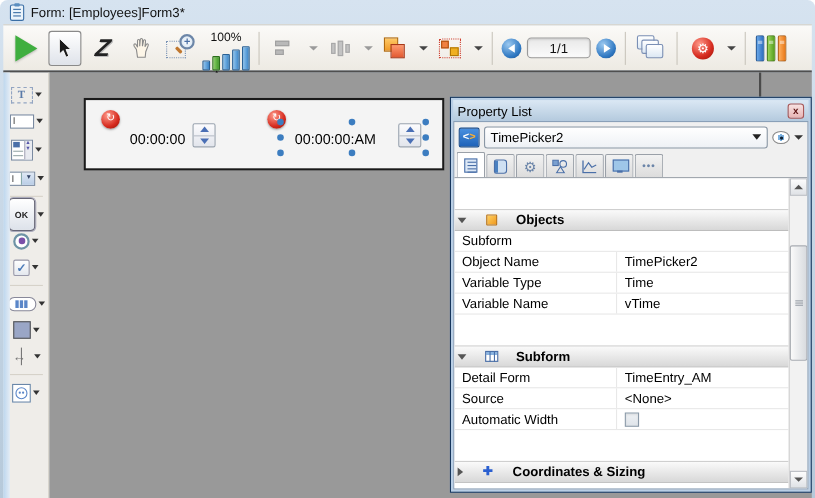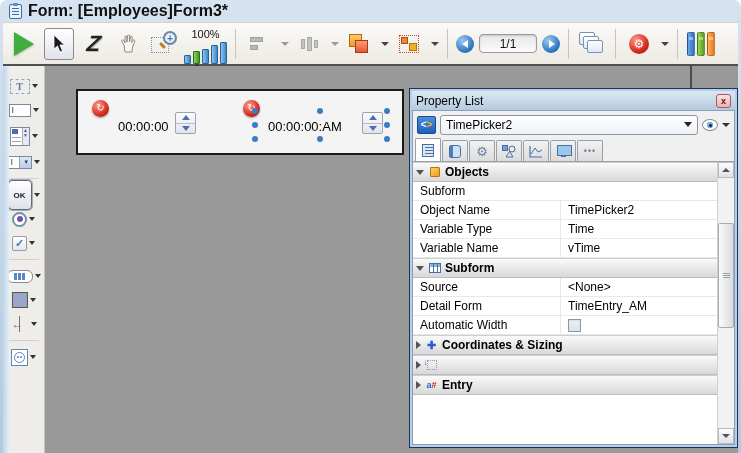--- a/index.html
+++ b/index.html
@@ -5,21 +5,21 @@
   * { margin:0; padding:0; box-sizing:border-box; }
   html,body { width:741px; height:453px; overflow:hidden; font-family:"Liberation Sans", sans-serif; background:#fff; }
 
   .window { width:741px; height:453px; border-radius:7px 7px 0 0; background:linear-gradient(#d6e3f0,#b6c9da); padding:0 3px; position:relative; }
 
   
   .titlebar { height:22px; display:flex; align-items:center; gap:6px; padding:0 6px; }
   .title-icon { width:13px; height:15px; background:#eaf3fb; border:1px solid #3a6ea5; border-radius:2px; position:relative; }
   .title-icon:before { content:""; position:absolute; left:2px; top:3px; width:7px; height:1px; background:#3a6ea5; box-shadow:0 3px 0 #3a6ea5, 0 6px 0 #3a6ea5; }
   .title-icon:after { content:""; position:absolute; left:3px; top:-2px; width:5px; height:3px; background:#5a8ec0; border-radius:1px; }
-  .title-text { font-size:16px; color:#111;font-weight:bold; }
+  .title-text { font-size:12px; color:#111; }
 
   
   .toolbar { height:44px; background:linear-gradient(#fbfaf8,#edeae3); border-top:1px solid #d8d4cb; border-bottom:2px solid #4f4f4f; display:flex; align-items:center; padding:0 6px; gap:5px; }
   .tsep { width:1px; height:30px; background:#c9c5bc; margin:0 3px; }
   .tbtn { height:32px; min-width:30px; display:flex; align-items:center; justify-content:center; border-radius:3px; position:relative; }
   .tbtn.sel { border:1px solid #8a8a8a; background:linear-gradient(#ffffff,#dfe3ea); }
   .ddarrow { width:0; height:0; border-left:4px solid transparent; border-right:4px solid transparent; border-top:4px solid #444; margin-left:2px; }
   .ddarrow.dim { border-top-color:#9a9a9a; }
 
   .play-tri { width:0; height:0; border-left:20px solid #3fae3f; border-top:12px solid transparent; border-bottom:12px solid transparent; filter:drop-shadow(0 1px 1px #00000040); }
@@ -138,21 +138,21 @@
   .ti-list:before { content:""; position:absolute; left:2px; top:2px; width:8px; height:1px; background:#4a6fa8; box-shadow:0 3px 0 #4a6fa8,0 6px 0 #4a6fa8,0 9px 0 #4a6fa8; }
   .ti-book { width:12px; height:13px; border:1px solid #4a6fa8; border-radius:2px 3px 3px 2px; background:linear-gradient(90deg,#4a80c0 3px,#cfe0f2 3px); }
   .ti-gear { color:#6a84a8; font-size:13px; line-height:13px; }
   .ti-dots { letter-spacing:1px; color:#6a84a8; font-size:9px; font-weight:bold; }
   .ti-mon { width:13px; height:12px; position:relative; }
   .ti-mon:before { content:""; position:absolute; left:0; top:0; width:13px; height:9px; border:1px solid #4a6fa8; background:#9ec6e8; }
   .ti-mon:after { content:""; position:absolute; left:4px; bottom:0; width:5px; height:2px; background:#4a6fa8; }
 
   .gridwrap { flex:1; display:flex; overflow:hidden; }
   .grid { flex:1; background:#fff; overflow:hidden; }
-  .sechdr { height:20px; display:flex; align-items:center; gap:4px; padding:0 3px; background:linear-gradient(#fafafa,#d8d8d8); border-top:1px solid #cfcfcf; border-bottom:1px solid #bdbdbd; font-size:12px; font-weight:bold; color:#000; }
+  .sechdr { height:20px; display:flex; align-items:center; gap:16px; padding:0 3px; background:linear-gradient(#fafafa,#d8d8d8); border-top:1px solid #cfcfcf; border-bottom:1px solid #bdbdbd; font-size:12px; font-weight:bold; color:#000;margin-top:28px; }
   .tri-open { width:0; height:0; border-left:4px solid transparent; border-right:4px solid transparent; border-top:5px solid #555; }
   .tri-closed { width:0; height:0; border-top:4px solid transparent; border-bottom:4px solid transparent; border-left:5px solid #555; }
   .sic { width:13px; height:12px; display:flex; align-items:center; justify-content:center; }
   .sic-cube { width:10px; height:10px; background:linear-gradient(135deg,#ffd060,#f09a20); border:1px solid #b87010; border-radius:1px; }
   .sic-table { width:12px; height:10px; border:1px solid #4a6fa8; background:linear-gradient(#8ab4e0 3px,#fff 3px); position:relative; }
   .sic-table:before { content:""; position:absolute; left:3px; top:0; width:1px; height:9px; background:#4a6fa8; box-shadow:4px 0 0 #4a6fa8; }
   .sic-coord { color:#2a5fd0; font-size:11px; line-height:11px; font-weight:bold; }
   .sic-resize { width:10px; height:10px; border:1px dotted #8a9ab0; position:relative; }
   .sic-resize:before { content:"\2193"; position:absolute; left:-4px; top:-3px; font-size:8px; color:#2a5fd0; }
   .sic-entry { font-size:9px; font-weight:bold; color:#c03020; }
@@ -487,26 +487,26 @@
               </div>
 
               <div class="sechdr">
                 <span class="tri-open"></span>
                 <span class="sic">
                     <span class="sic-table"></span>
                   </span>
                 <span>Subform</span>
               </div>
               <div class="prow">
+                <span class="lab">Detail Form</span>
+                <span class="val">TimeEntry_AM</span>
+              </div>
+              <div class="prow">
                 <span class="lab">Source</span>
                 <span class="val">&lt;None&gt;</span>
-              </div>
-              <div class="prow">
-                <span class="lab">Detail Form</span>
-                <span class="val">TimeEntry_AM</span>
               </div>
               <div class="prow">
                 <span class="lab">Automatic Width</span>
                 <span class="val">
                     <span class="cbx"></span>
                   </span>
               </div>
 
               <div class="sechdr">
                 <span class="tri-closed"></span>

